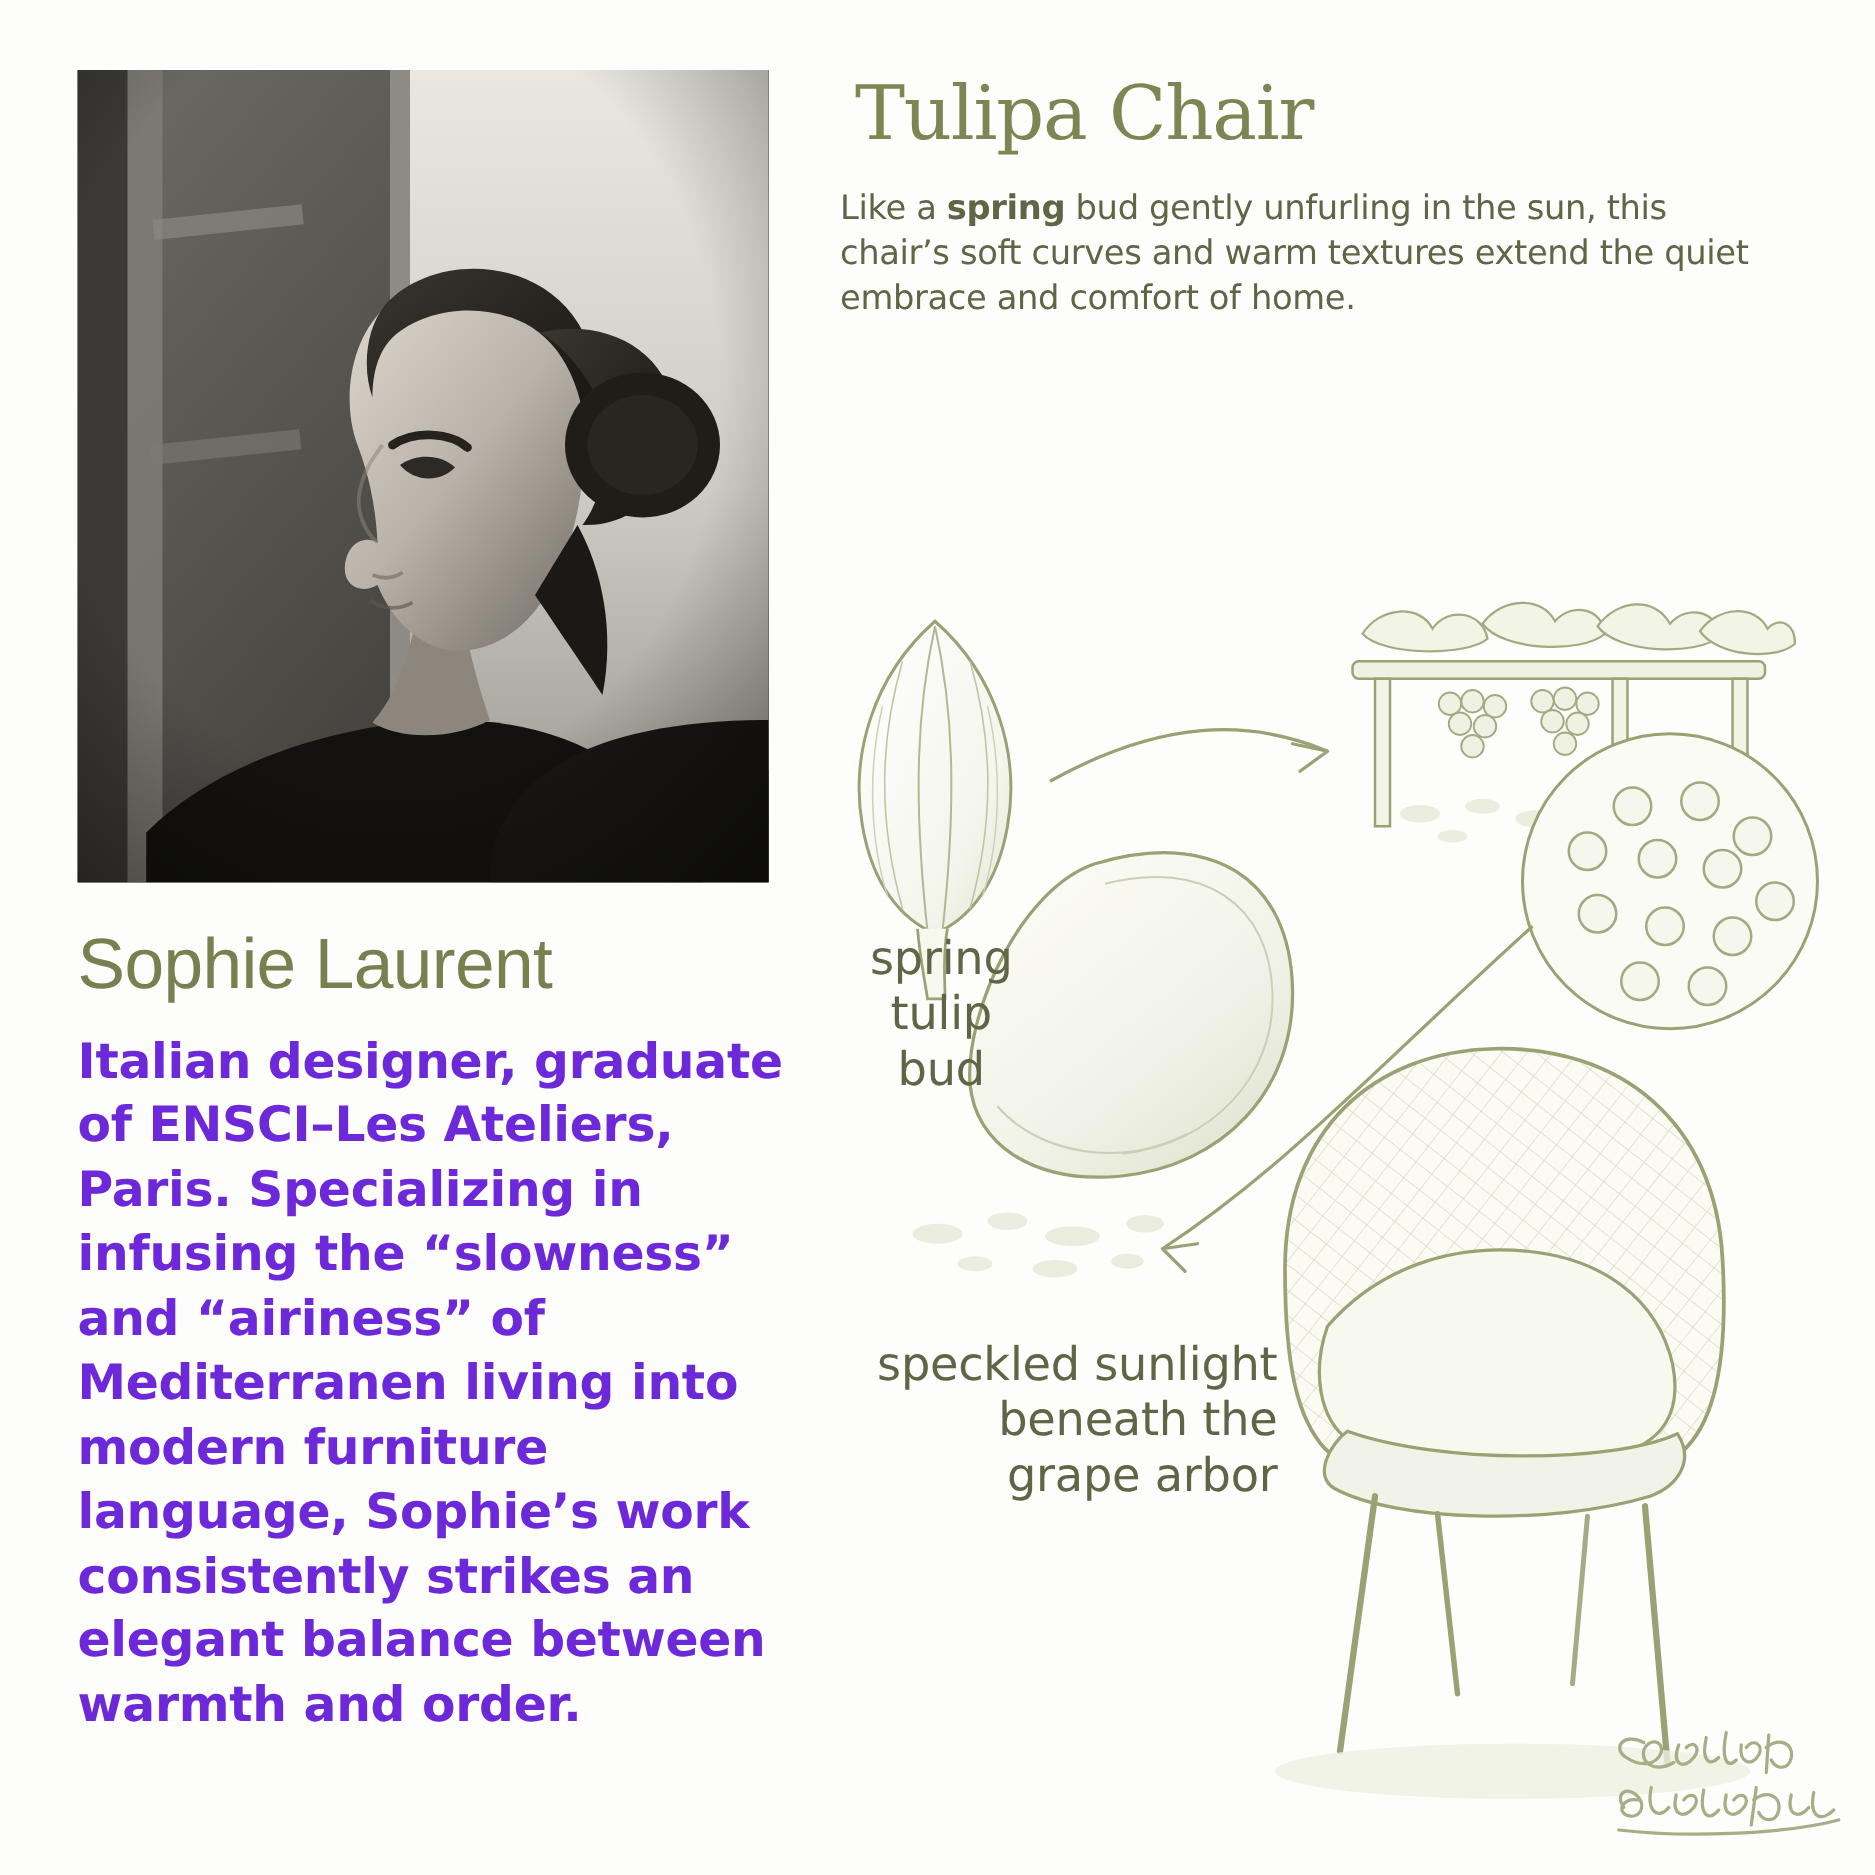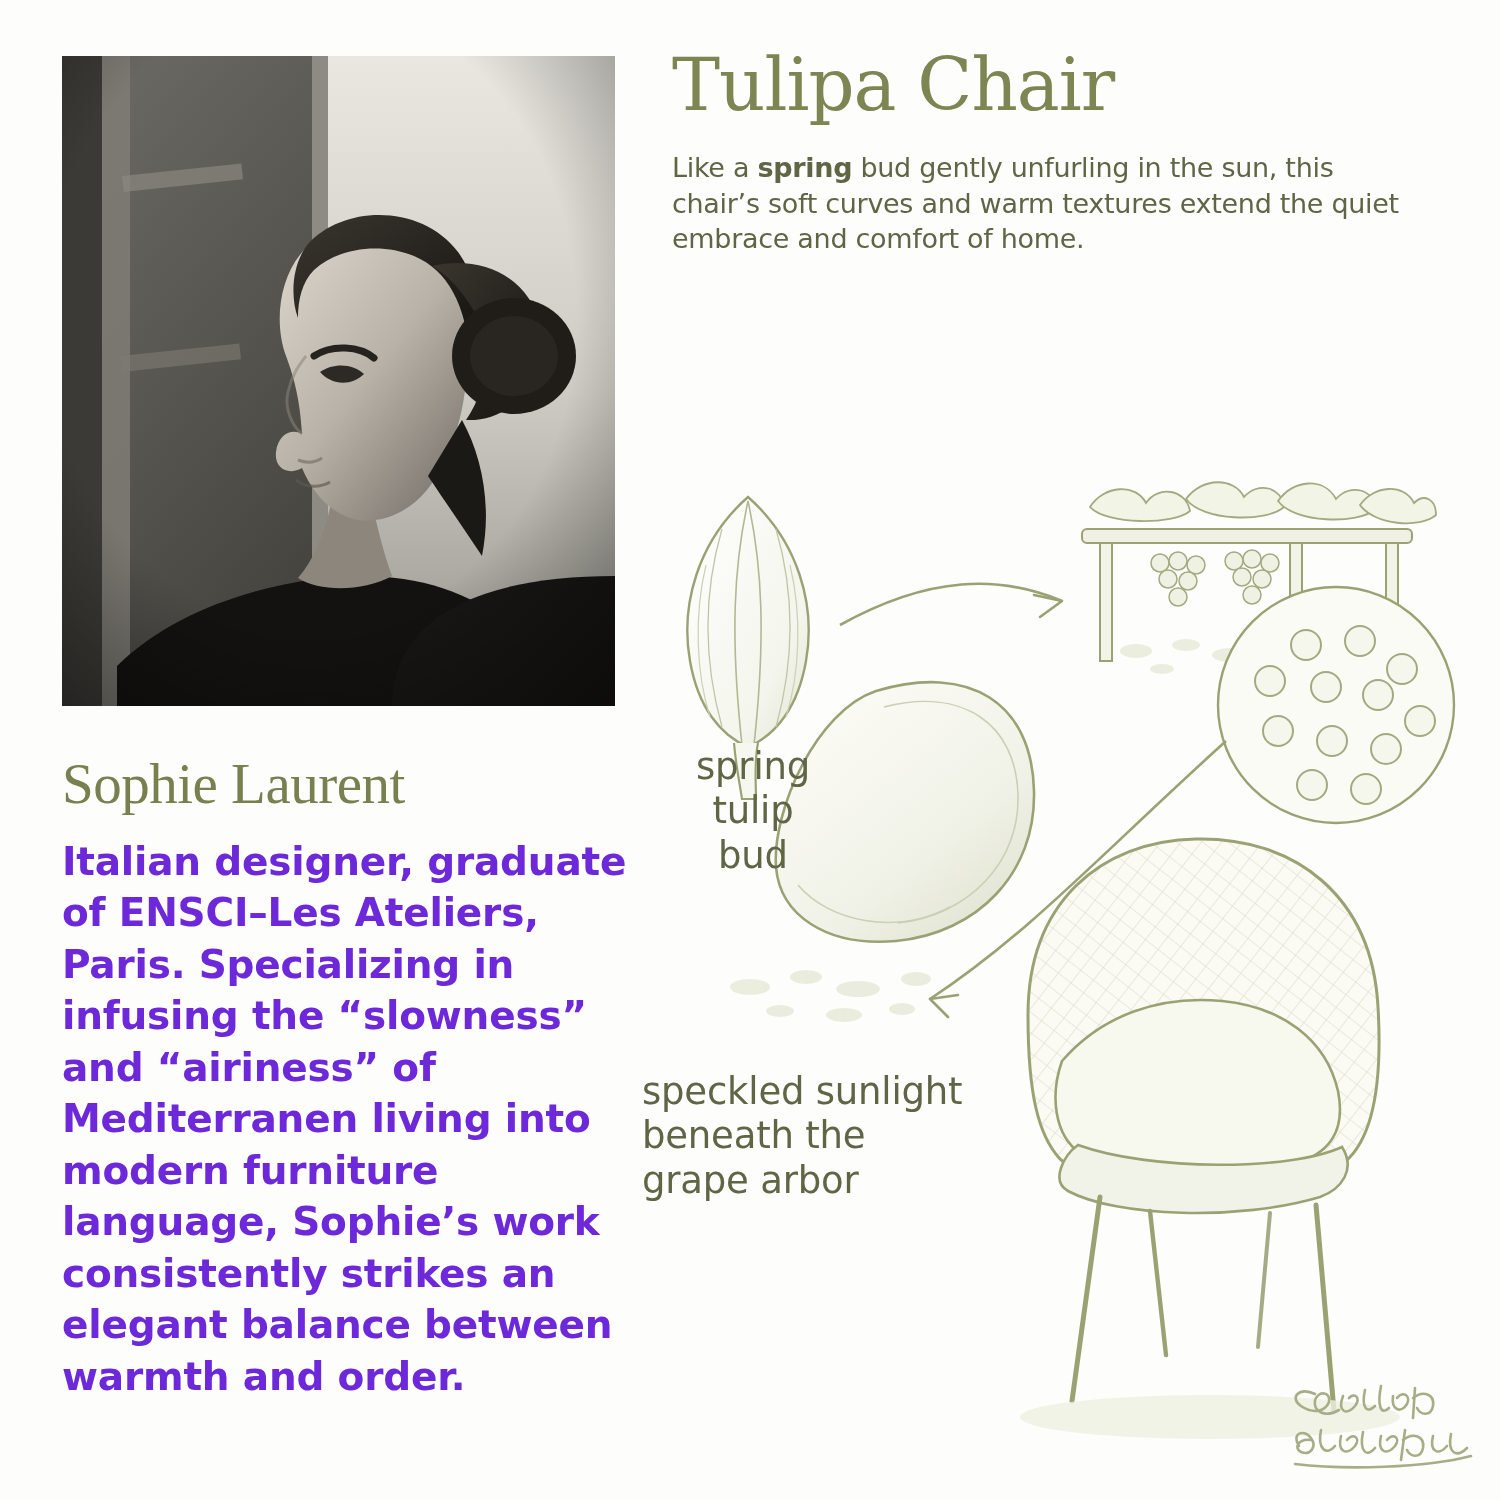--- a/index.html
+++ b/index.html
@@ -31,22 +31,22 @@
   .portrait {
     position: relative;
     width: 553px;
     height: 650px;
     overflow: hidden;
     background: #2b2b29;
   }
   .portrait svg { display: block; }
 
   .designer-name {
-    margin-top: 48px;
-    font-family: Liberation Serif, serif;
+    margin-top: 36px;
+    font-family: Liberation Sans, sans-serif;
     font-size: 57px;
     line-height: 1.05;
     font-weight: 400;
     color: #78804f;
     letter-spacing: -0.5px;
   }
 
   .designer-bio {
     margin-top: 22px;
     font-size: 39px;
@@ -60,26 +60,26 @@
   
   .right-col {
     position: absolute;
     left: 672px;
     top: 48px;
     width: 790px;
   }
 
   .title {
     font-family: "DejaVu Serif", serif;
-    font-size: 72px;
+    font-size: 60px;
     line-height: 1.05;
     color: #7d8552;
     font-weight: 400;
     letter-spacing: -1px;
-    margin: 0;
+    margin: 12px;
     white-space: nowrap;
   }
 
   .tagline {
     margin-top: 26px;
     font-size: 27px;
     line-height: 1.33;
     color: #5f6545;
     letter-spacing: -0.3px;
     width: 740px;
@@ -106,21 +106,21 @@
   .cap-tulip {
     left: 28px;
     top: 290px;
     width: 190px;
     text-align: center;
   }
   .cap-speckle {
     left: 12px;
     top: 615px;
     width: 380px;
-    text-align: left;
+    text-align: right;
   }
   .signature {
     position: absolute;
     left: 655px;
     top: 905px;
     width: 210px;
     height: 110px;
   }
 </style>
 </head>

